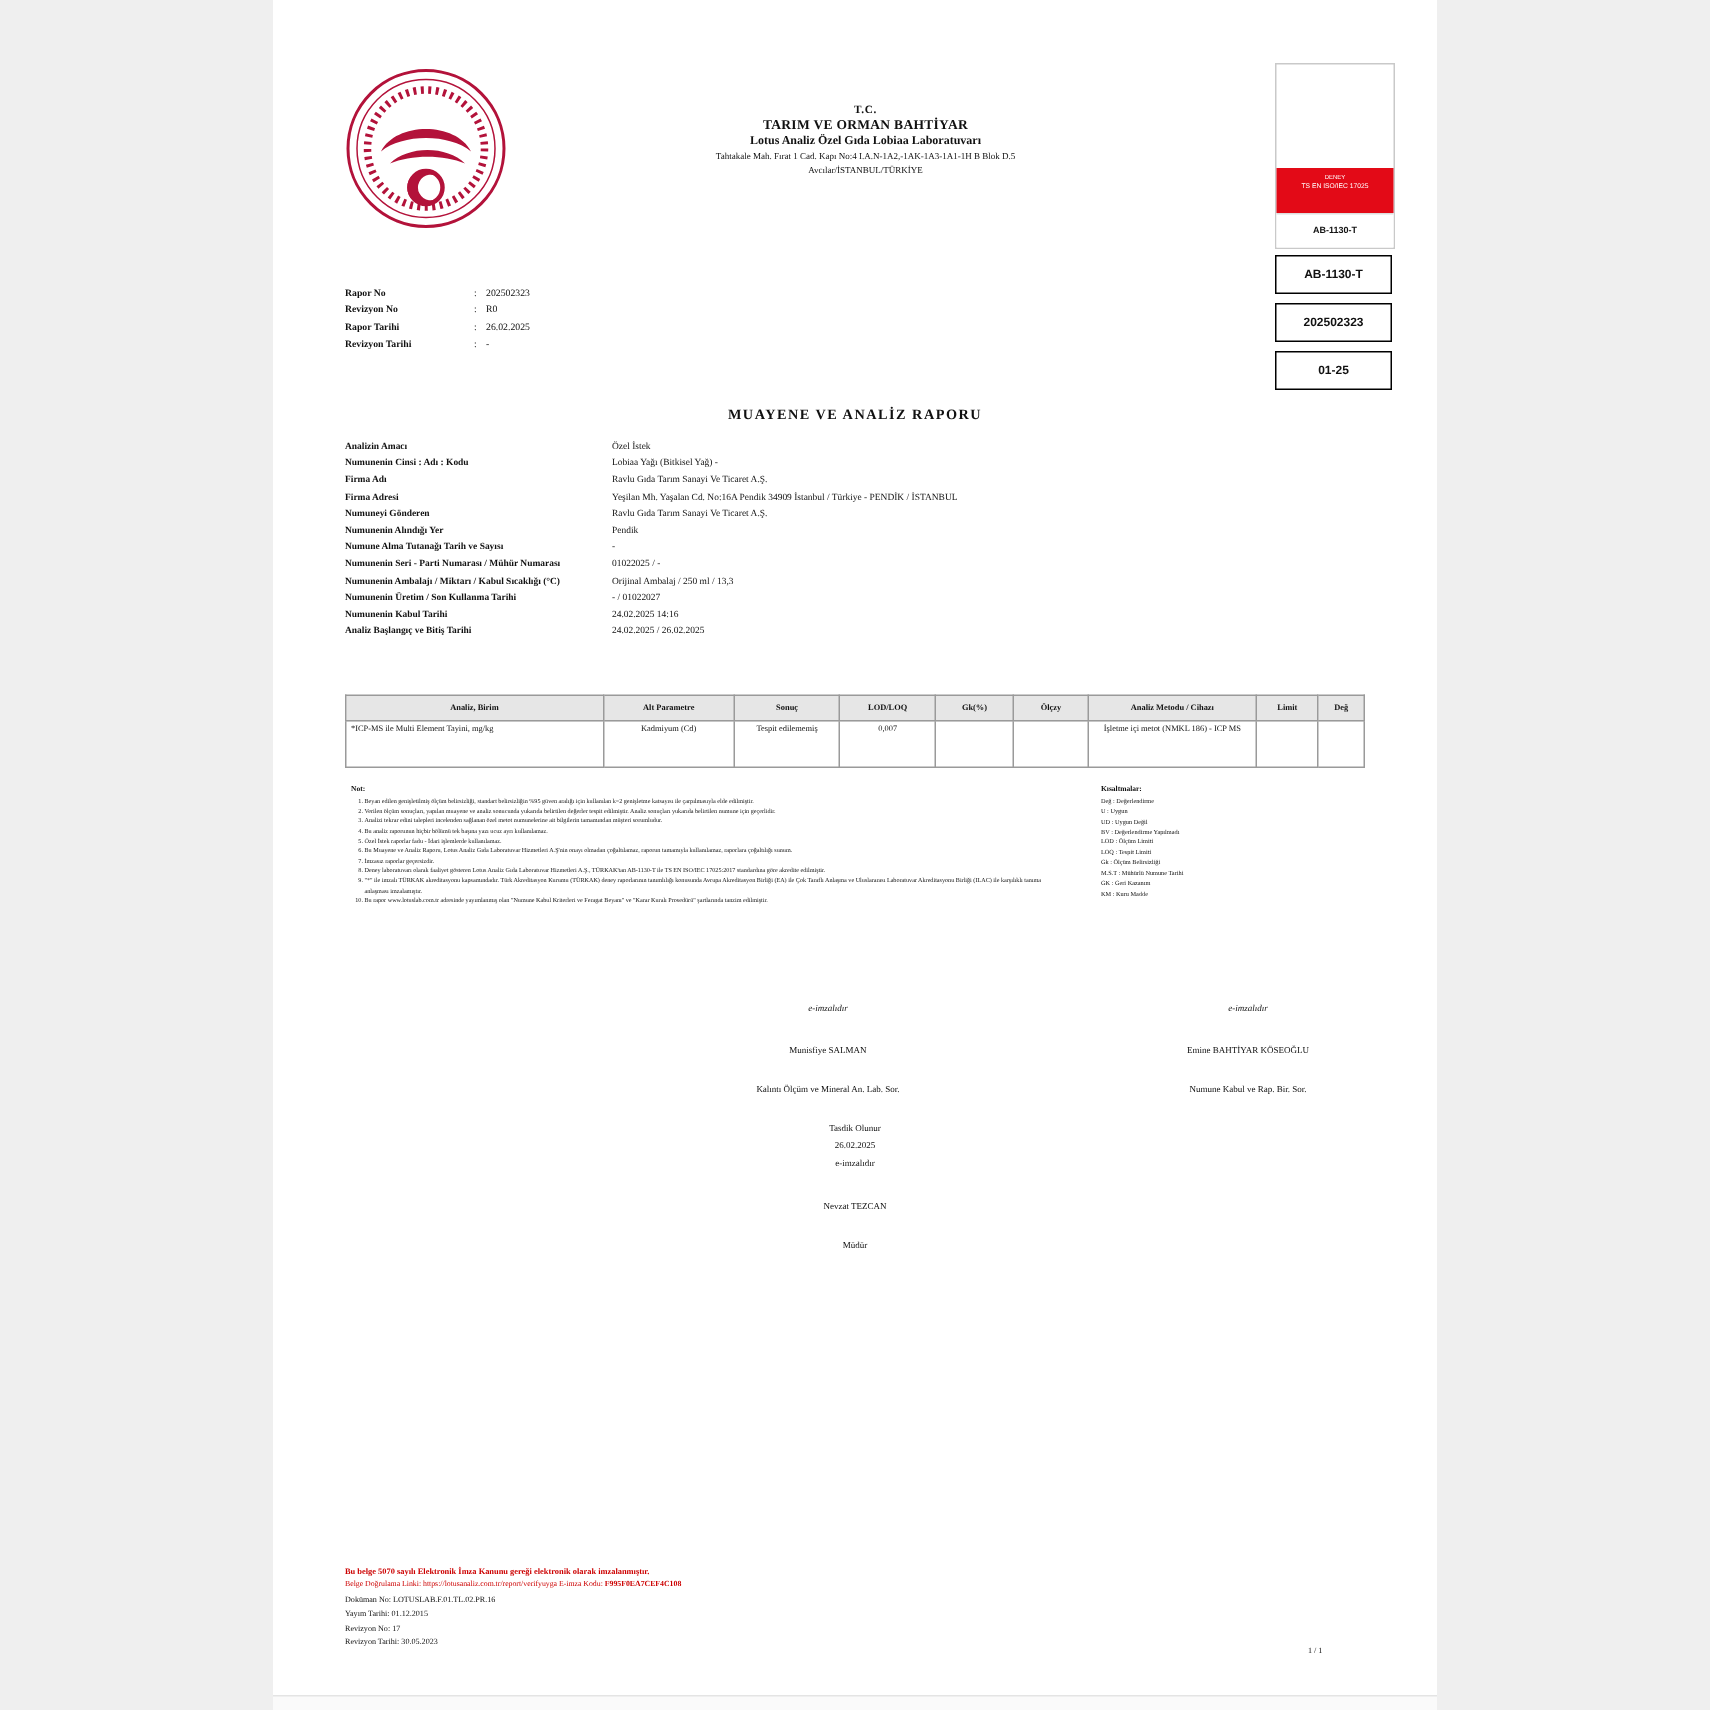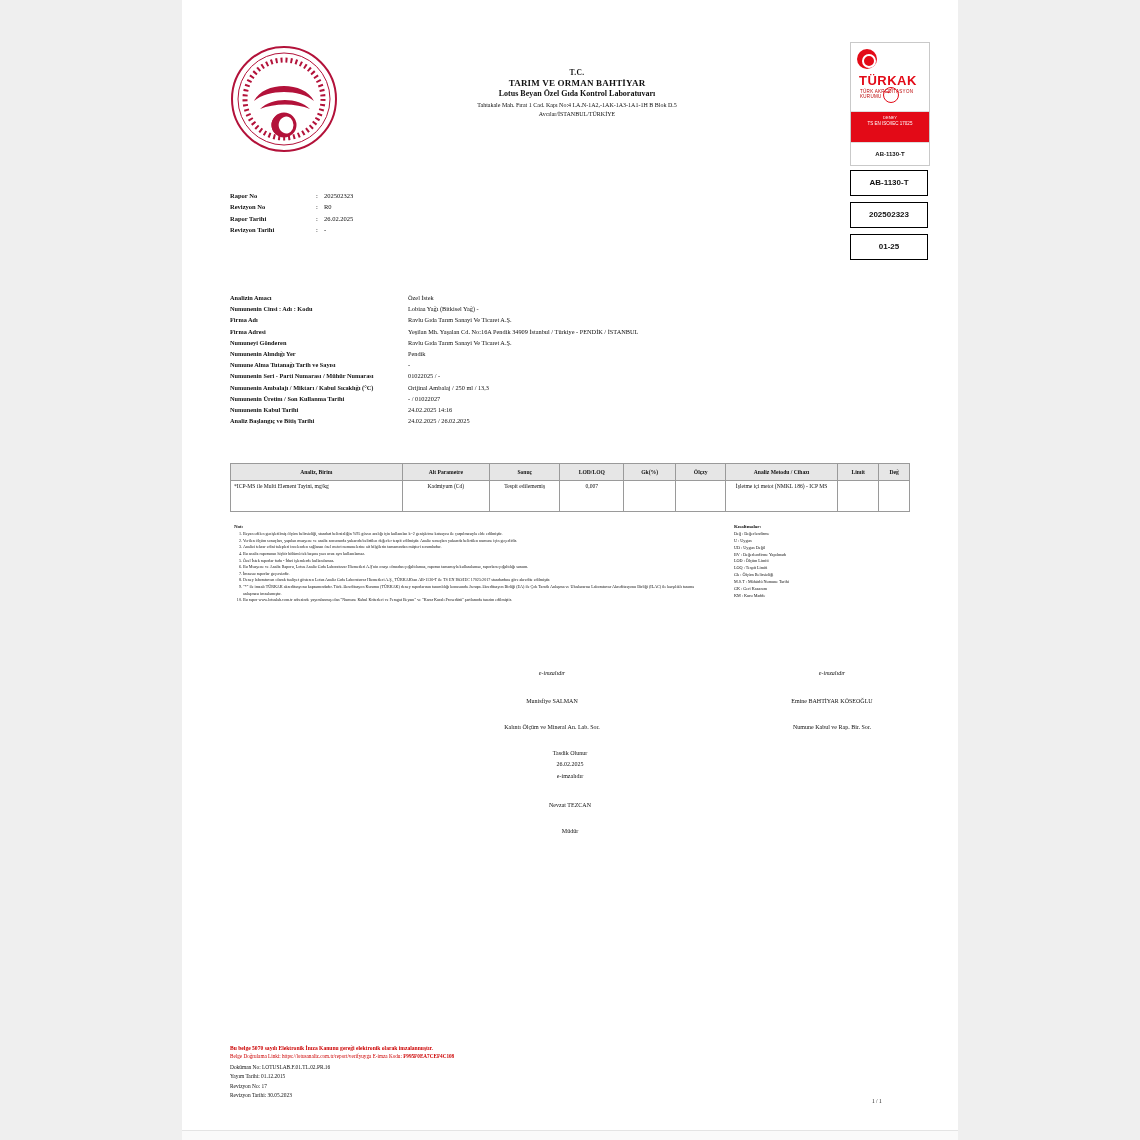--- a/index.html
+++ b/index.html
@@ -155,32 +155,26 @@
         <path d="M24 56 C34 36, 74 36, 84 56 C70 44, 38 44, 24 56 Z" fill="#b3123a"></path>
         <path d="M30 64 C42 52, 68 52, 80 64 C66 58, 44 58, 30 64 Z" fill="#b3123a"></path>
         <circle cx="54" cy="80" r="11" fill="none" stroke="#b3123a" stroke-width="3"></circle>
         <path d="M60 72 a11 11 0 1 0 0 16 a8.5 8.5 0 1 1 0 -16 Z" fill="#b3123a"></path>
       </svg>
     </div>
 
     <div class="header-text">
       <div class="l1">T.C.</div>
       <div class="l2">TARIM VE ORMAN BAHTİYAR</div>
-      <div class="l3">Lotus Beyan Özel Gıda Kontrol Laboratuvarı</div>
+      <div class="l3">Lotus Analiz Özel Gıda Lobiaa Laboratuvarı</div>
       <div class="l4" style="white-space:pre-line;">Tahtakale Mah. Fırat 1 Cad. Kapı No:4 I.A.N-1A2,-1AK-1A3-1A1-1H B Blok D.5
 Avcılar/İSTANBUL/TÜRKİYE</div>
     </div>
 
     <div class="turkak">
-      <div class="turkak-top">
-        <div class="turkak-flag"></div>
-        <div class="turkak-word">TÜRKAK</div>
-        <div class="turkak-sub">TÜRK AKREDİTASYON KURUMU</div>
-        <div class="turkak-check"></div>
-      </div>
       <div class="turkak-red">
         <div class="t1">DENEY</div>
         <div class="t2">TS EN ISO/IEC 17025</div>
       </div>
       <div class="turkak-code">AB-1130-T</div>
     </div>
 
     <div class="boxcol">
       <div class="bx">AB-1130-T</div>
       <div class="bx">202502323</div>
@@ -203,20 +197,21 @@
         <div class="c">:</div>
         <div class="v">26.02.2025</div>
       </div>
       <div class="row">
         <div class="k">Revizyon Tarihi</div>
         <div class="c">:</div>
         <div class="v">-</div>
       </div>
     </div>
 
+    <div class="doctitle">MUAYENE VE ANALİZ RAPORU</div>
 
     <div class="info">
       <div class="row">
           <div class="k">Analizin Amacı</div>
           <div class="v">Özel İstek</div>
         </div>
       <div class="row">
           <div class="k">Numunenin Cinsi : Adı : Kodu</div>
           <div class="v">Lobiaa Yağı (Bitkisel Yağ) -</div>
         </div>

